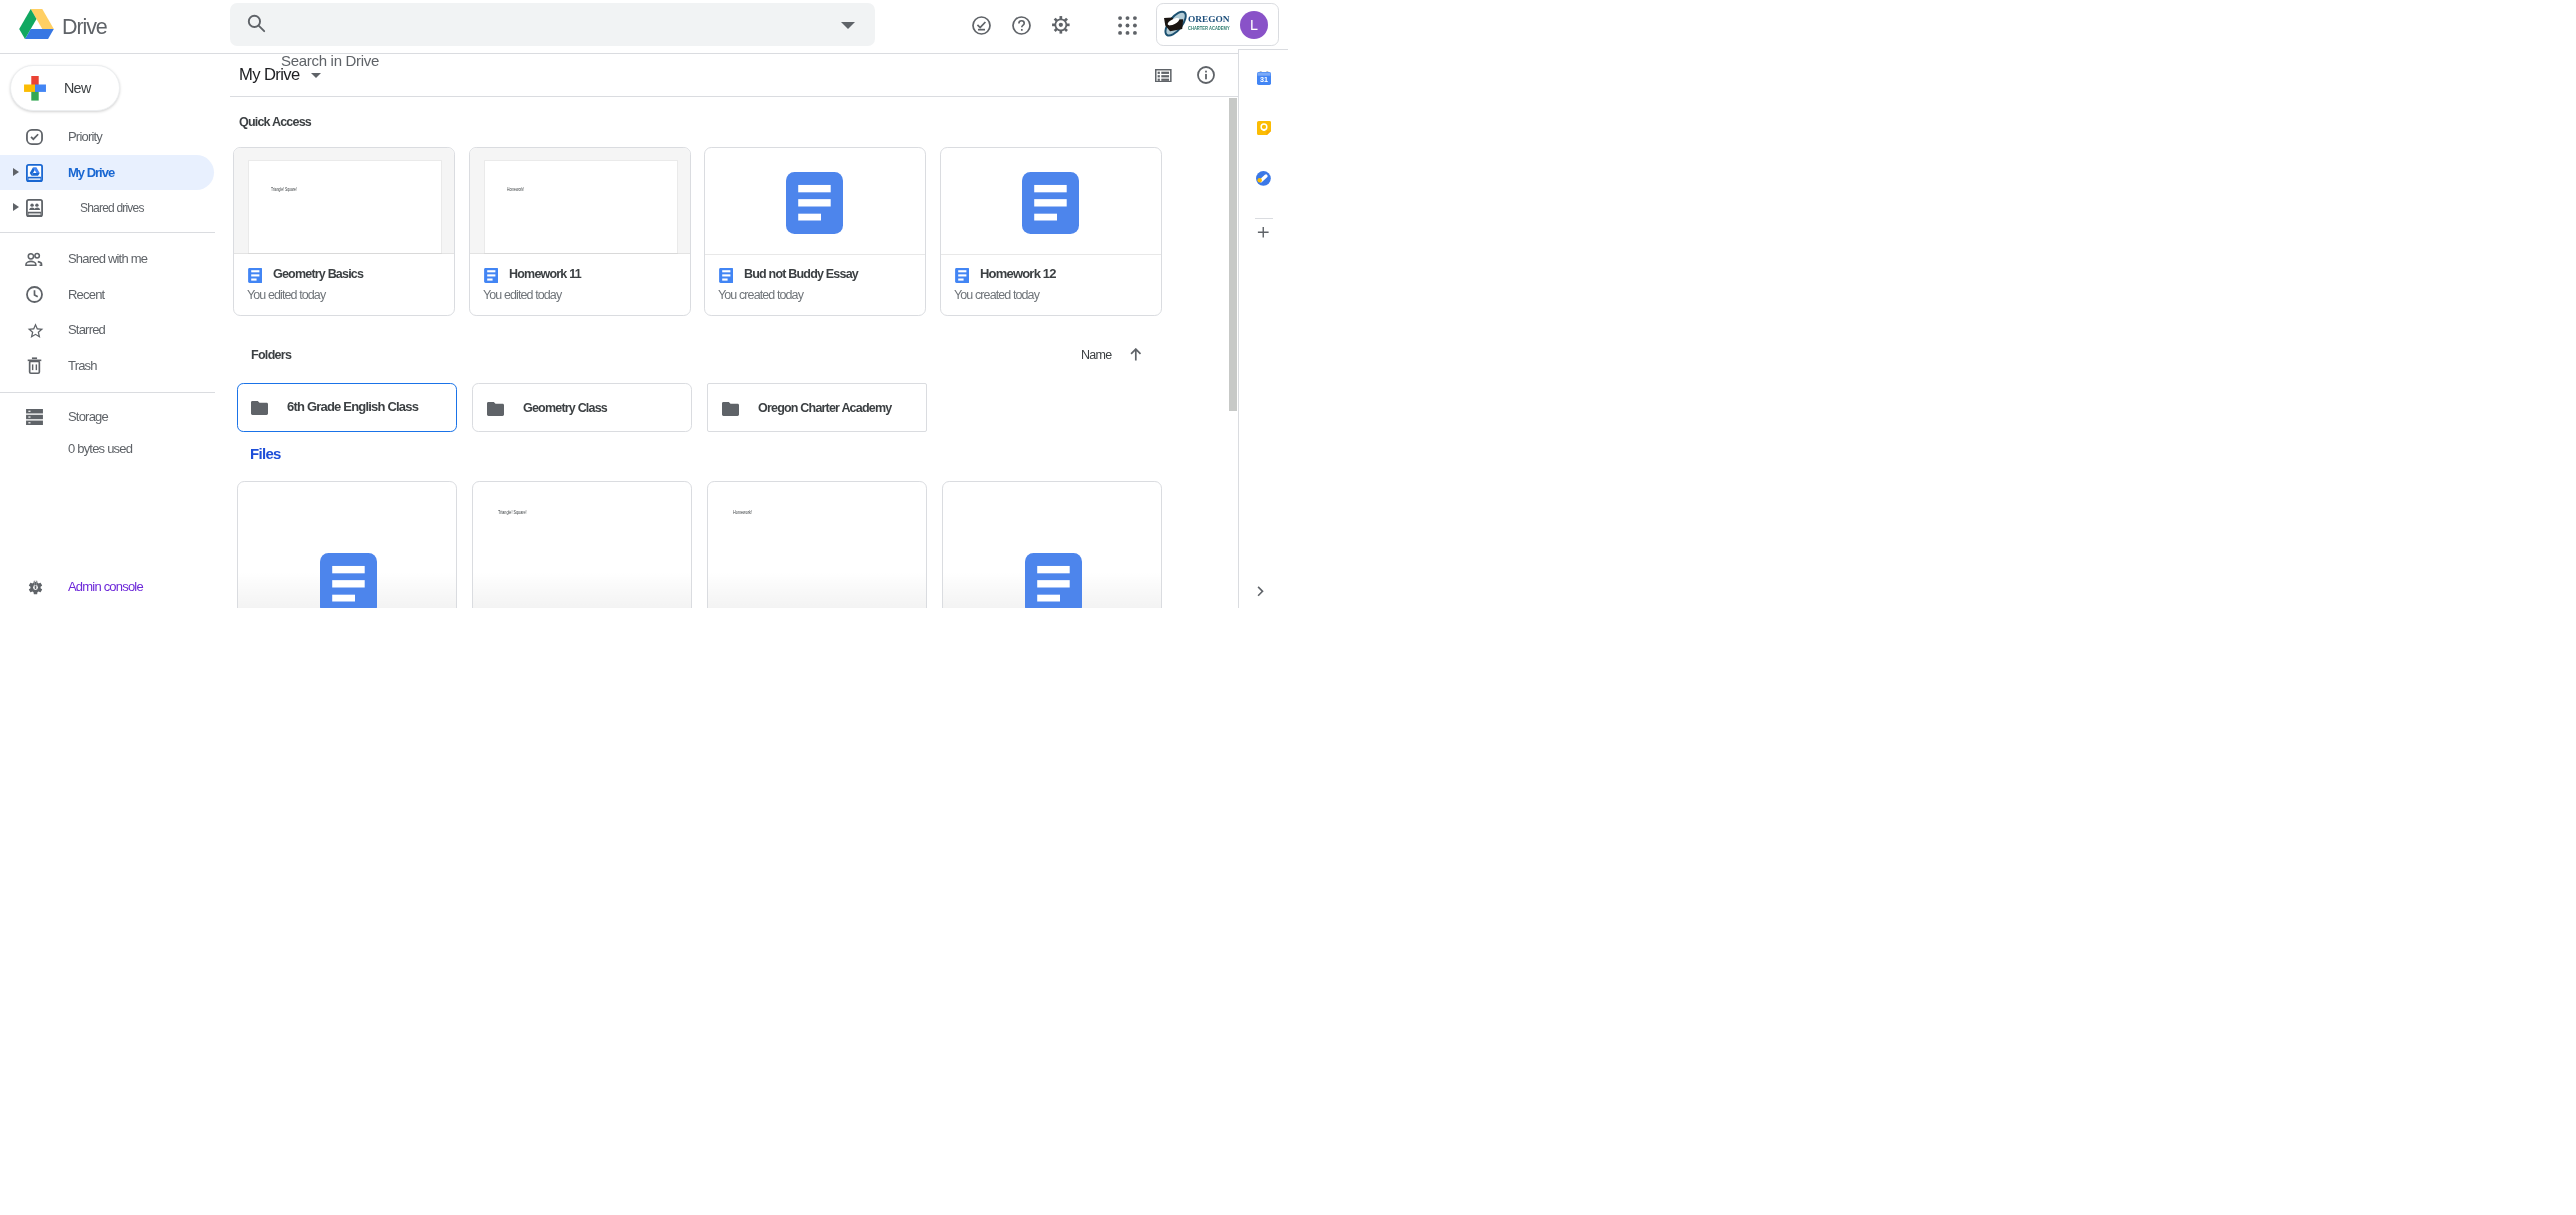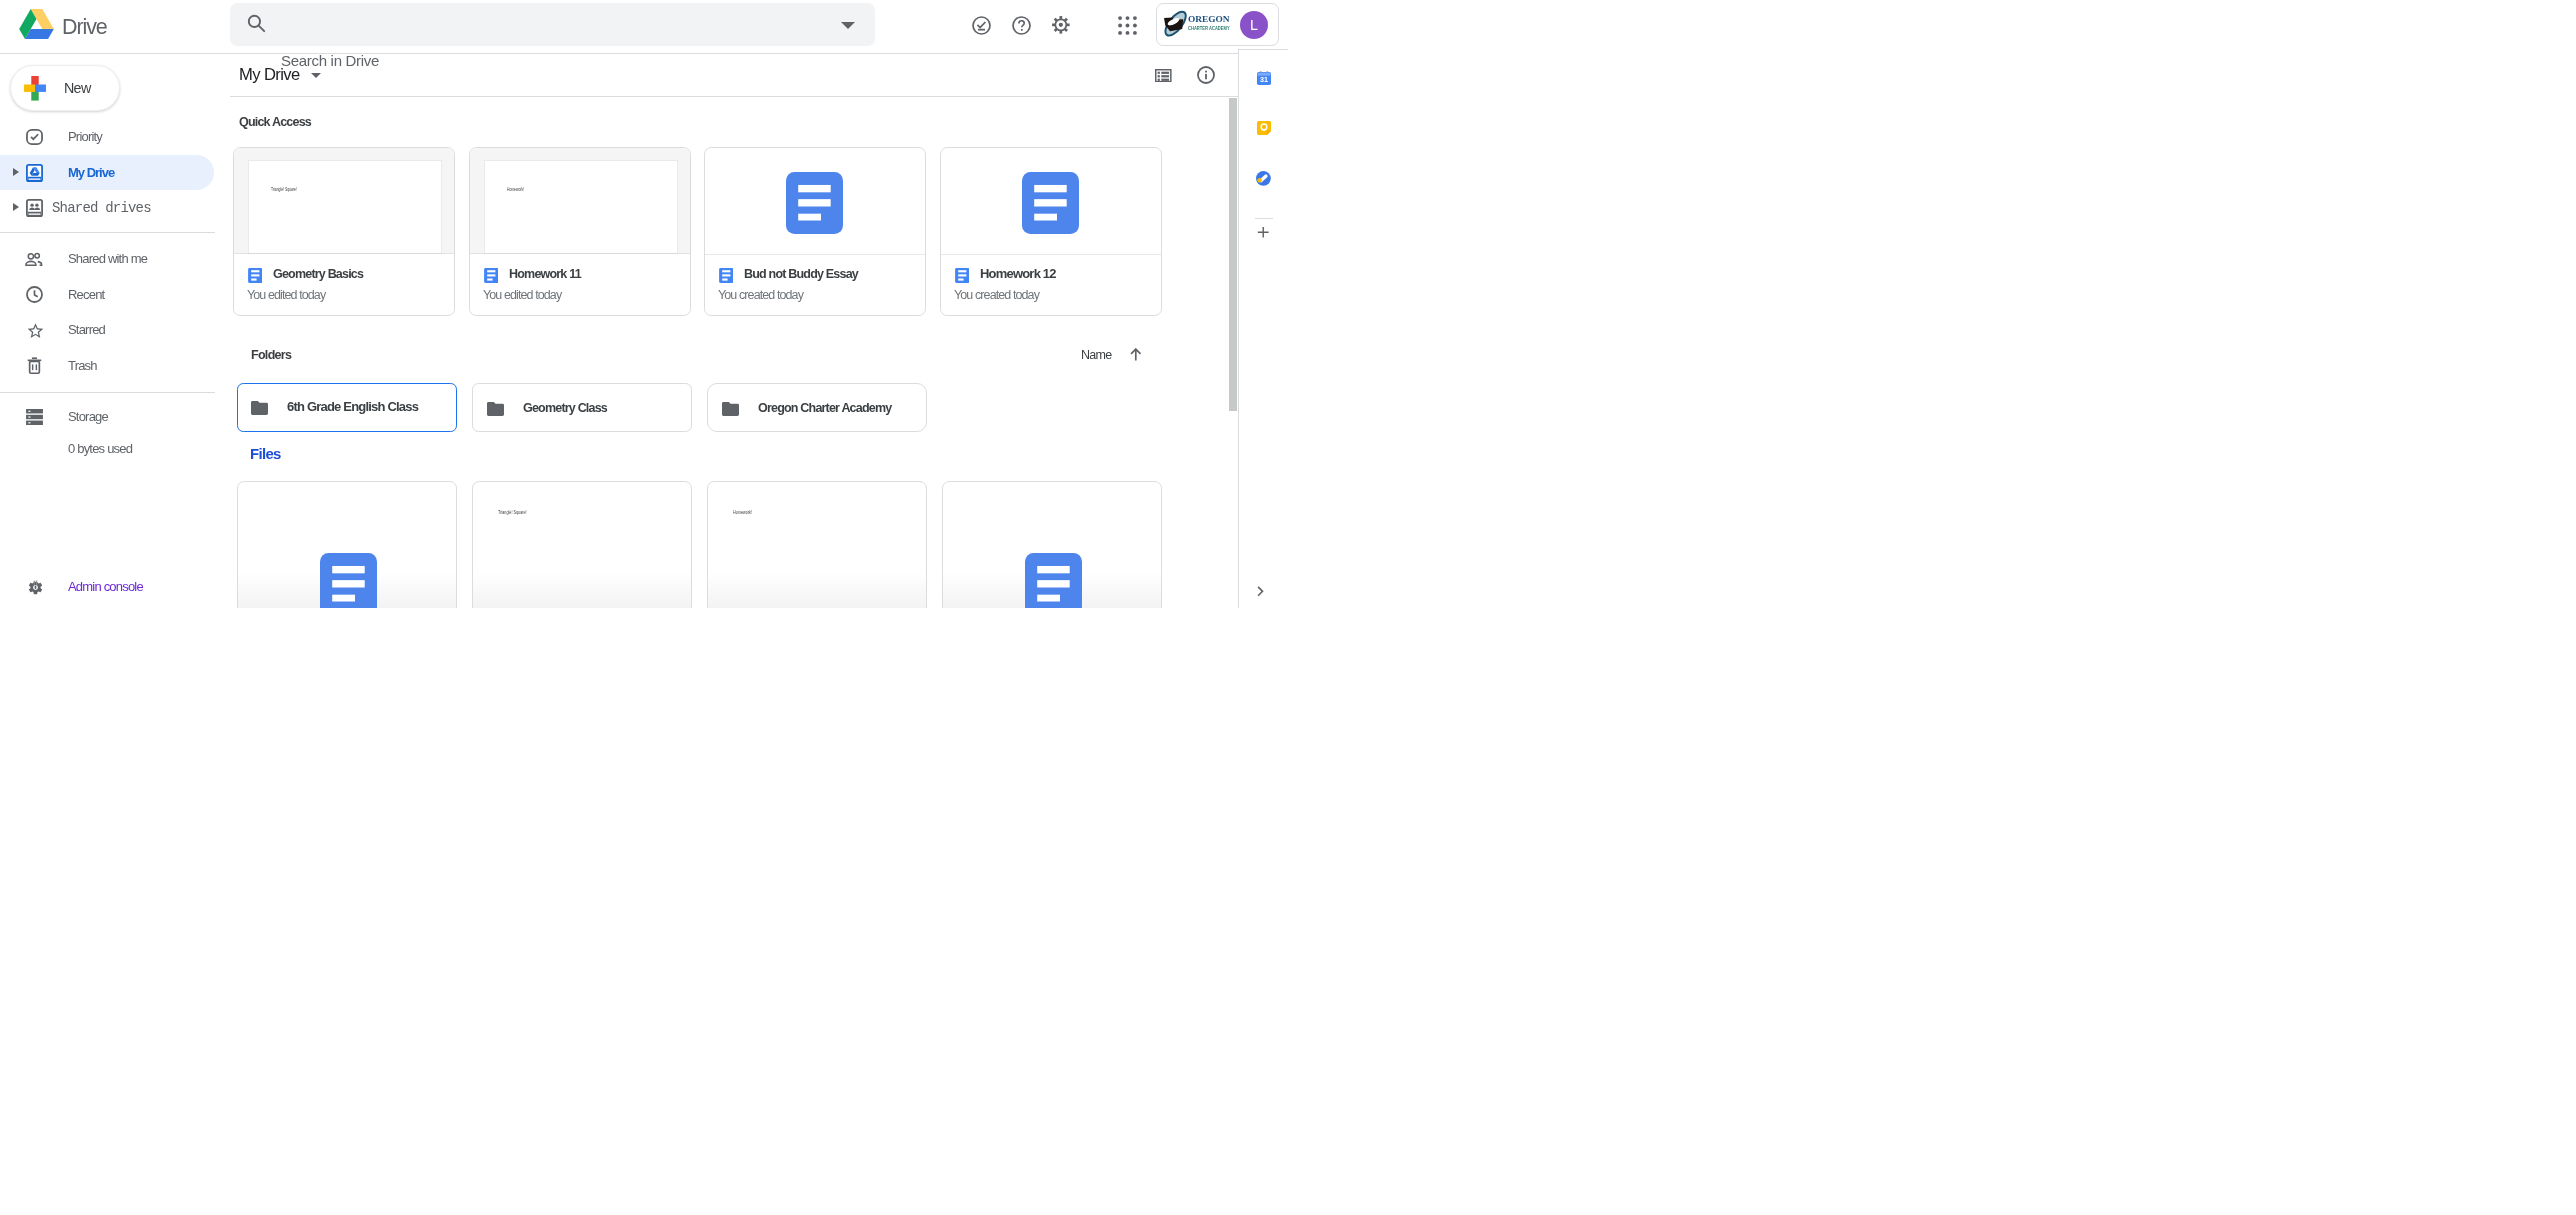--- a/index.html
+++ b/index.html
@@ -116,21 +116,21 @@
   <div class="abs" style="left:12.5px;top:203px;width:0;height:0;border-top:4.7px solid transparent;border-bottom:4.7px solid transparent;border-left:6.3px solid #5f6368;"></div>
   <svg class="abs" style="left:26.4px;top:199px;" width="17" height="18.3" viewBox="0 0 19 20.5">
     <rect x="1" y="1" width="17" height="18.5" rx="2" fill="#fff" stroke="#5f6368" stroke-width="2"></rect>
     <rect x="2.2" y="14.3" width="14.6" height="5" fill="#5f6368"></rect>
     <rect x="2.8" y="16.2" width="13.4" height="1.5" fill="#fff"></rect>
     <circle cx="6.8" cy="6.9" r="1.9" fill="#5f6368"></circle>
     <circle cx="12.2" cy="6.9" r="1.9" fill="#5f6368"></circle>
     <path d="M3.5 12.4c0-1.9 2.1-2.8 3.3-2.8 1.2 0 3.3.9 3.3 2.8z" fill="#5f6368"></path>
     <path d="M9.3 12.4c0-1.9 2.1-2.8 3.3-2.8 1.2 0 3.2.9 3.2 2.8z" fill="#5f6368"></path>
   </svg>
-  <div class="abs" style="left:52px;top:201px;height:14.3px;line-height:14.3px;font-size:14px;letter-spacing:-0.8px;color:#5f6368;font-family:Liberation Mono, monospace;">Shared drives</div>
+  <div class="abs" style="left:80px;top:201px;height:14.3px;line-height:14.3px;font-size:12px;letter-spacing:-0.8px;color:#5f6368;">Shared drives</div>
 
   <div class="abs" style="left:0;top:232px;width:215px;height:0.9px;background:#dadce0;"></div>
 
   <svg class="abs" style="left:25px;top:251px;" width="19.7" height="17" viewBox="0 0 24 20">
     <path fill="none" stroke="#5f6368" stroke-width="1.9" d="M14.8 8.1c1.5 0 2.7-1.2 2.7-2.7s-1.2-2.7-2.7-2.7-2.7 1.2-2.7 2.7 1.2 2.7 2.7 2.7z"></path>
     <path fill="none" stroke="#5f6368" stroke-width="1.9" d="M7.2 9.3c1.8 0 3.2-1.4 3.2-3.2S9 2.9 7.2 2.9 4 4.3 4 6.1s1.4 3.2 3.2 3.2z"></path>
     <path fill="none" stroke="#5f6368" stroke-width="1.9" d="M1.2 16.9v-1.2c0-2.2 3.6-3.4 6-3.4s6 1.2 6 3.4v1.2z"></path>
     <path fill="none" stroke="#5f6368" stroke-width="1.9" d="M15.6 12.6c2 .3 4.6 1.2 4.6 3.1v1.2h-2.4"></path>
   </svg>
   <div class="abs" style="left:68px;top:252px;height:14.3px;line-height:14.3px;font-size:13px;letter-spacing:-0.8px;color:#5f6368;">Shared with me</div>
@@ -281,21 +281,21 @@
       <path d="M7.6 0H1.6C.7 0 0 .7 0 1.6v12.3c0 .9.7 1.6 1.6 1.6h15.8c.9 0 1.6-.7 1.6-1.6V3.5c0-.9-.7-1.6-1.6-1.6H9.5z" fill="#5f6368"></path>
     </svg>
     <div class="abs" style="left:49px;top:16px;height:14.3px;line-height:14.3px;font-size:13px;font-weight:bold;letter-spacing:-0.8px;color:#3c4043;">6th Grade English Class</div>
   </div>
   <div class="abs" style="left:472px;top:383px;width:220px;height:49px;border:0.9px solid #dadce0;border-radius:6.3px;background:#fff;">
     <svg class="abs" style="left:14.3px;top:17.5px;" width="17" height="14" viewBox="0 0 19 15.5">
       <path d="M7.6 0H1.6C.7 0 0 .7 0 1.6v12.3c0 .9.7 1.6 1.6 1.6h15.8c.9 0 1.6-.7 1.6-1.6V3.5c0-.9-.7-1.6-1.6-1.6H9.5z" fill="#5f6368"></path>
     </svg>
     <div class="abs" style="left:50px;top:17px;height:14.3px;line-height:14.3px;font-size:12.5px;font-weight:bold;letter-spacing:-0.8px;color:#3c4043;">Geometry Class</div>
   </div>
-  <div class="abs" style="left:707px;top:383px;width:220px;height:49px;border:0.9px solid #dadce0;border-radius:10px;background:#fff;">
+  <div class="abs" style="left:707px;top:383px;width:220px;height:49px;border:0.9px solid #dadce0;border-radius:2px;background:#fff;">
     <svg class="abs" style="left:14.3px;top:17.5px;" width="17" height="14" viewBox="0 0 19 15.5">
       <path d="M7.6 0H1.6C.7 0 0 .7 0 1.6v12.3c0 .9.7 1.6 1.6 1.6h15.8c.9 0 1.6-.7 1.6-1.6V3.5c0-.9-.7-1.6-1.6-1.6H9.5z" fill="#5f6368"></path>
     </svg>
     <div class="abs" style="left:50px;top:17px;height:14.3px;line-height:14.3px;font-size:12.5px;font-weight:bold;letter-spacing:-0.8px;color:#3c4043;">Oregon Charter Academy</div>
   </div>
 
   <div class="abs" style="left:250px;top:447px;height:14.3px;line-height:14.3px;font-size:15px;font-weight:bold;letter-spacing:-0.7px;color:#1d4ed8;">Files</div>
 
   <div class="abs" style="left:237px;top:481px;width:220px;height:143px;border:0.9px solid #dadce0;border-radius:7.2px 7.2px 0 0;background:#fff;overflow:hidden;">
     <div class="abs" style="left:0;top:90px;width:219px;height:54px;background:linear-gradient(180deg, rgba(0,0,0,0) 0%, rgba(0,0,0,0.07) 100%);"></div>

